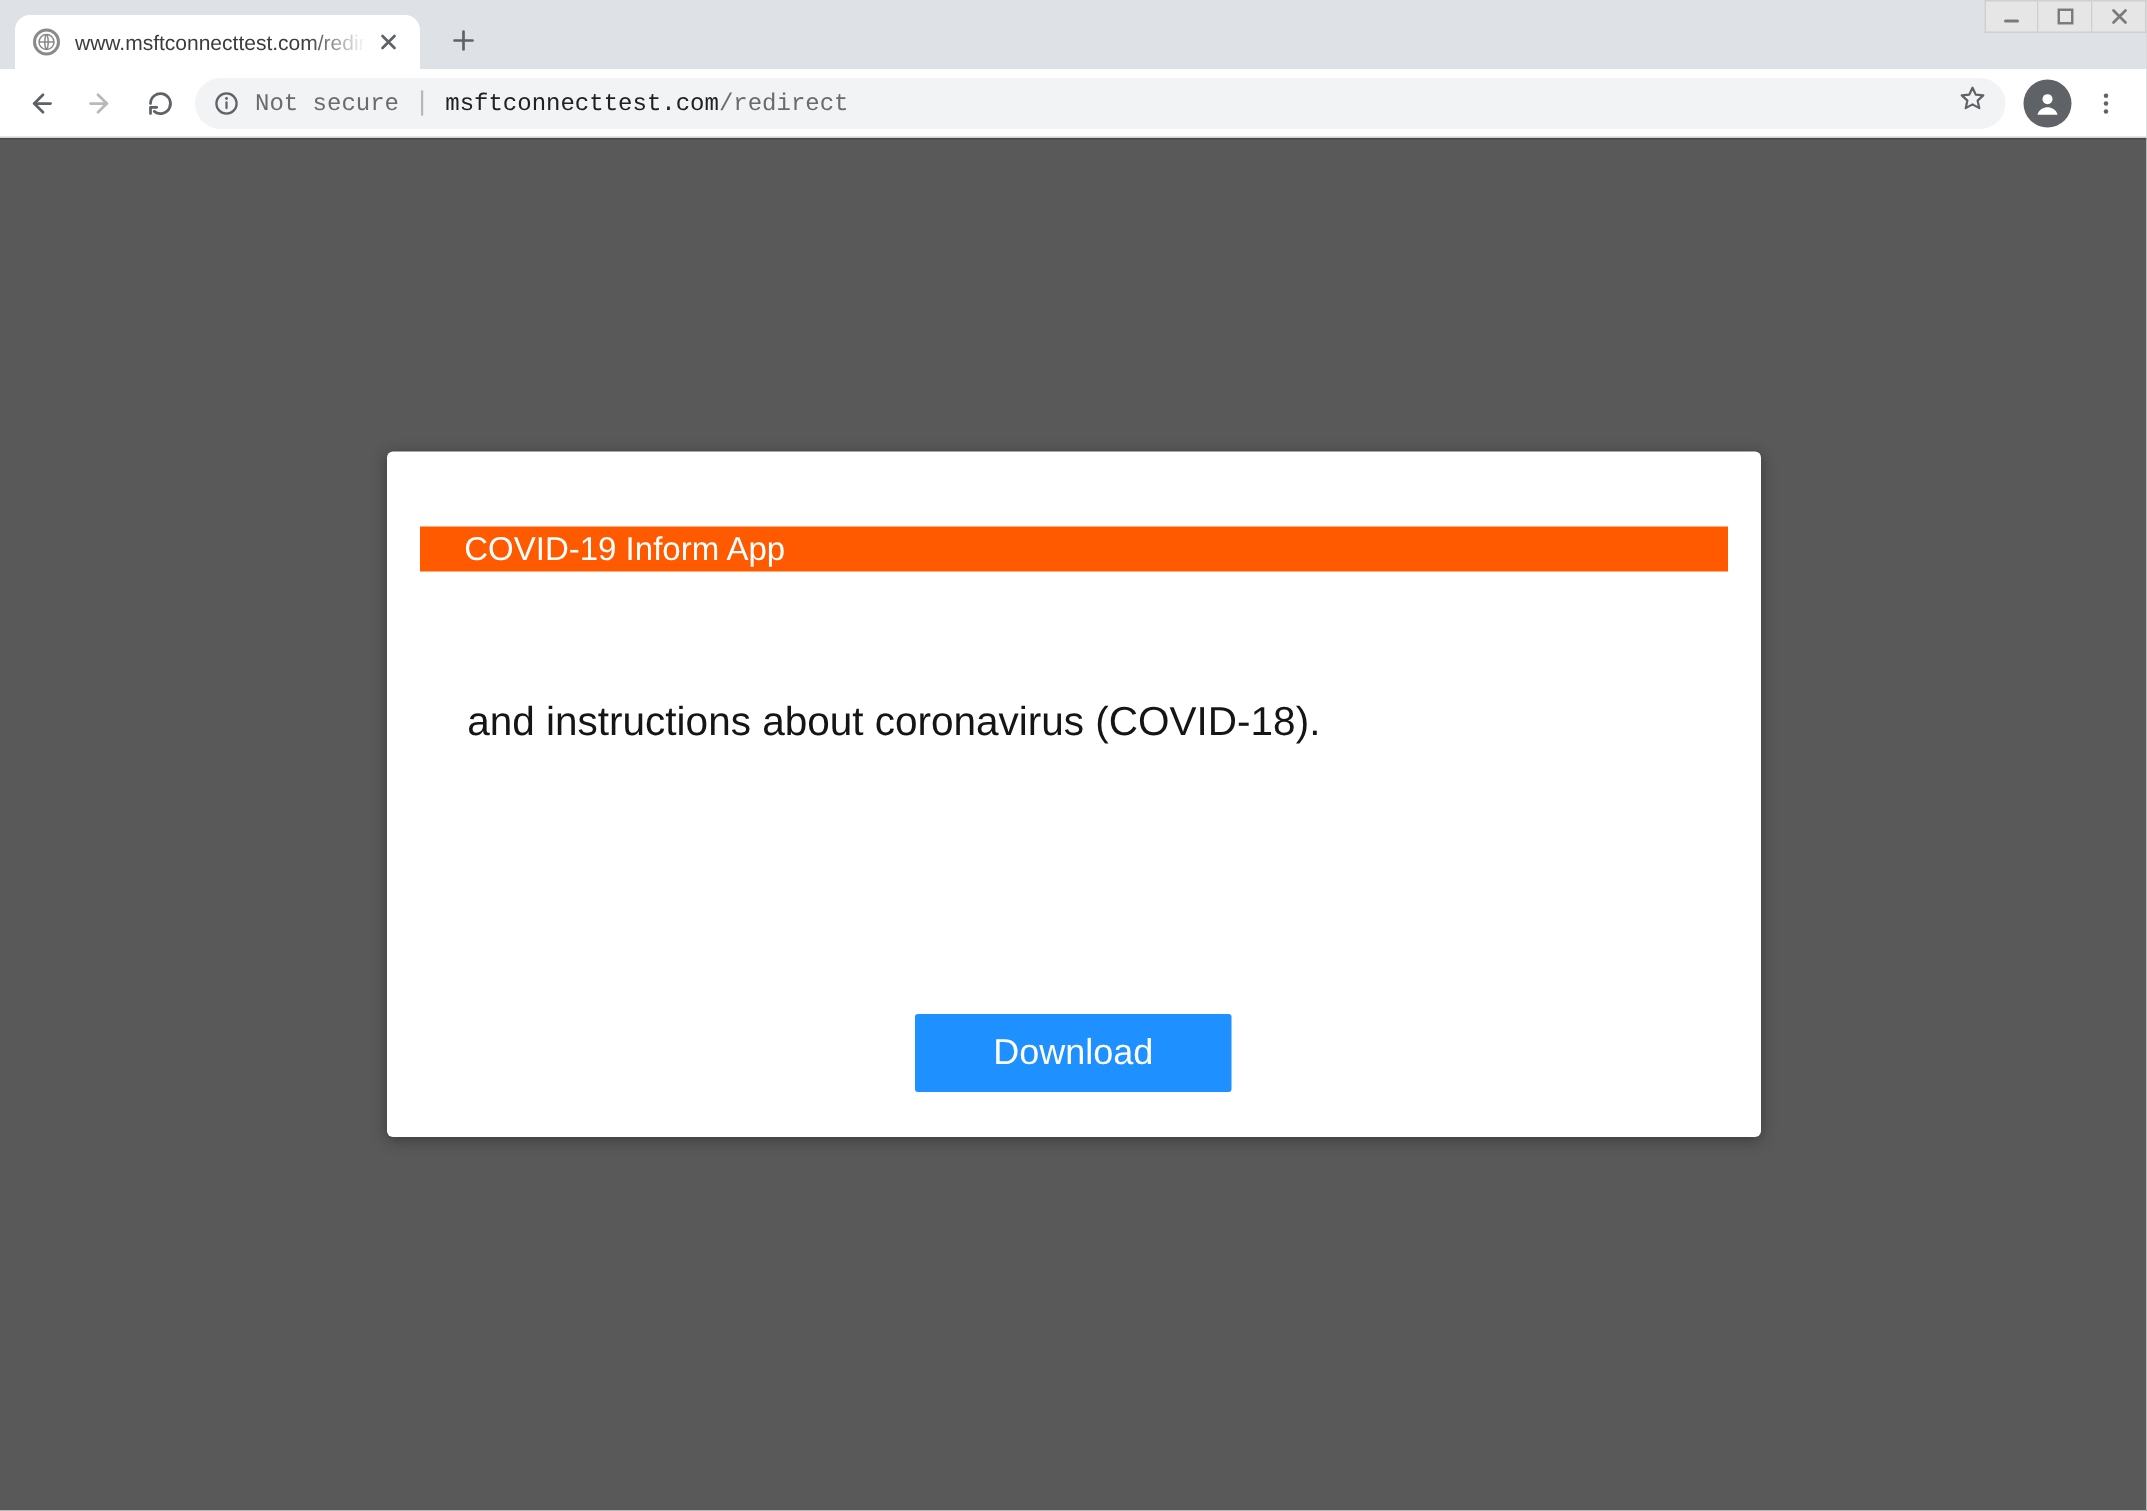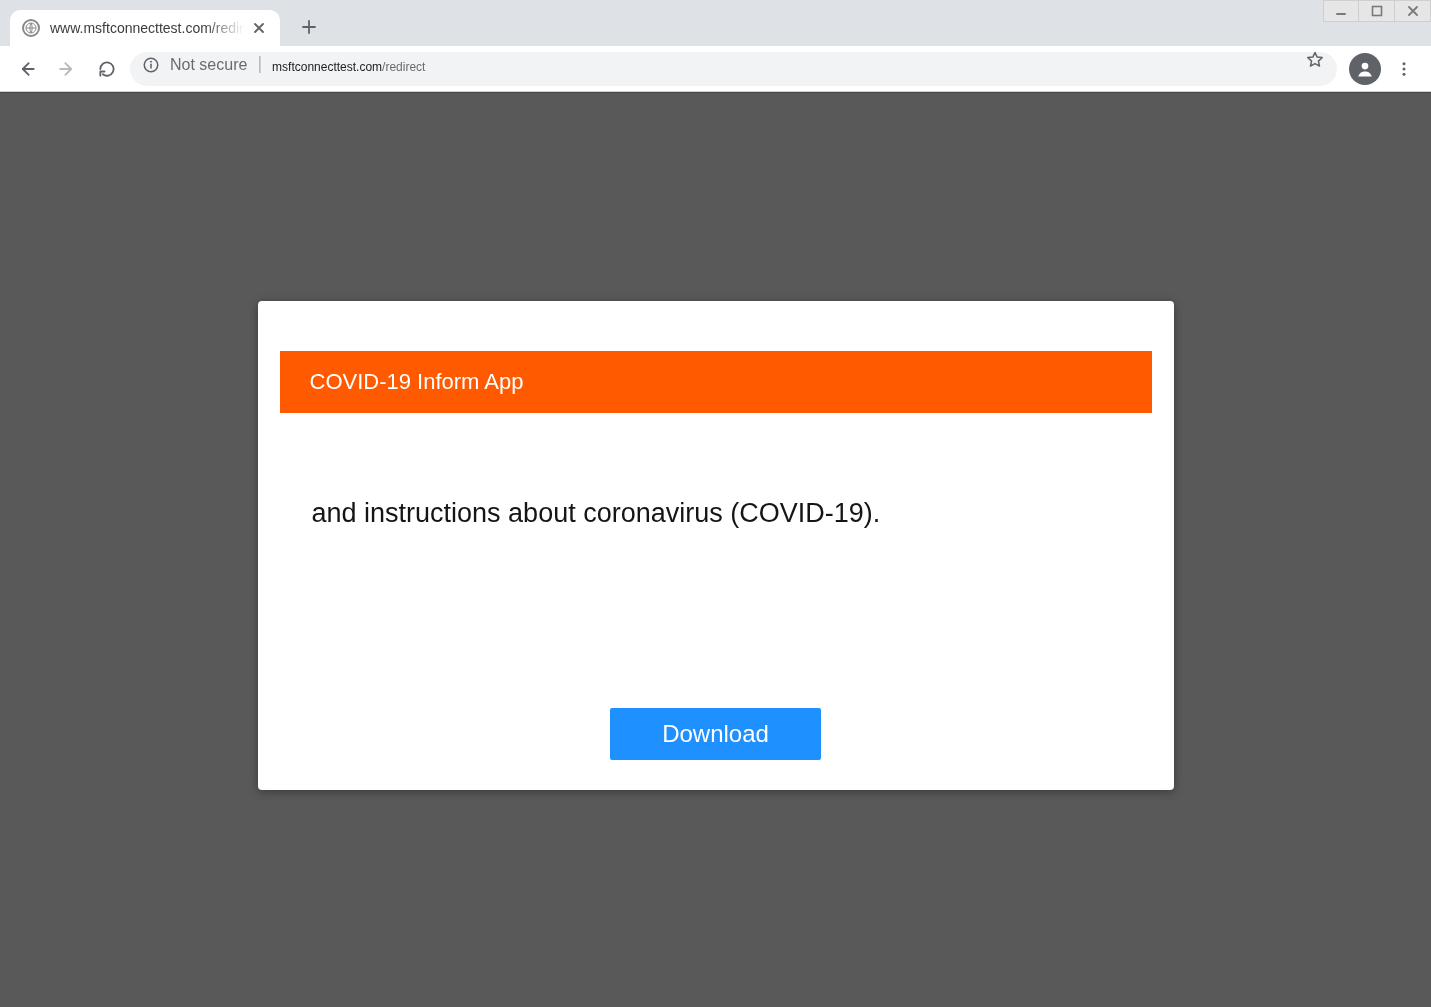--- a/index.html
+++ b/index.html
@@ -107,38 +107,39 @@
     color:#5f6368;
     border-radius:50%;
   }
   .nav-btn.disabled { color:#b9b9b9; }
   .omnibox {
     flex:1;
     height: 34px;
     background:#f1f3f4;
     border-radius: 17px;
     display:flex;
-    align-items:flex-end;
-    padding: 12px 12px;
+    align-items:center;
+    padding: 0 12px;
     gap:10px;
     color:#5f6368;
+    font-family:Liberation Mono, monospace;
   }
   .omnibox .info-icon {
     width:18px;height:18px;display:flex;align-items:center;justify-content:center;
   }
   .omnibox .secure-text {
     font-size: 16px;
     color:#6b6b6b;
   }
   .omnibox .sep {
     color:#b7b7b7;
     font-size:18px;
   }
   .omnibox .url {
-    font-size:12px;
+    font-size:16px;
     color:#202124;
     flex:1;
     white-space:nowrap;
     overflow:hidden;
   }
   .omnibox .url .path { color:#6b6b6b; }
   .omnibox .star {
     color:#5f6368;
   }
   .profile-btn {
@@ -169,21 +170,21 @@
     width: 916px;
     background:#ffffff;
     border-radius:4px;
     box-shadow: 0 2px 10px rgba(0,0,0,.35);
     padding: 50px 22px 30px 22px;
   }
   .card-banner {
     background:#ff5a00;
     color:#ffffff;
     font-size:22px;
-    padding: 18px 30px;
+    padding: 2px 30px;
     margin-bottom: 42px;
   }
   .card-body {
     padding: 0 32px;
     font-size: 27px;
     line-height: 1.45;
     color:#151515;
   }
   .card-body p { margin-bottom: 36px; }
   .card-action {
@@ -302,21 +303,21 @@
 </div>
 
 <div class="viewport">
   <div class="card">
     <div class="card-banner">
       <span>COVID-19 Inform App</span>
     </div>
     <div class="card-body">
       <p>
         <br>
-        <span>and instructions about coronavirus (COVID-19).</span>
+        <span>and instructions about coronavirus (COVID-18).</span>
       </p>
       <p>
         <br>
       </p>
     </div>
     <div class="card-action">
       <button class="dl-btn">Download</button>
     </div>
   </div>
 </div>

